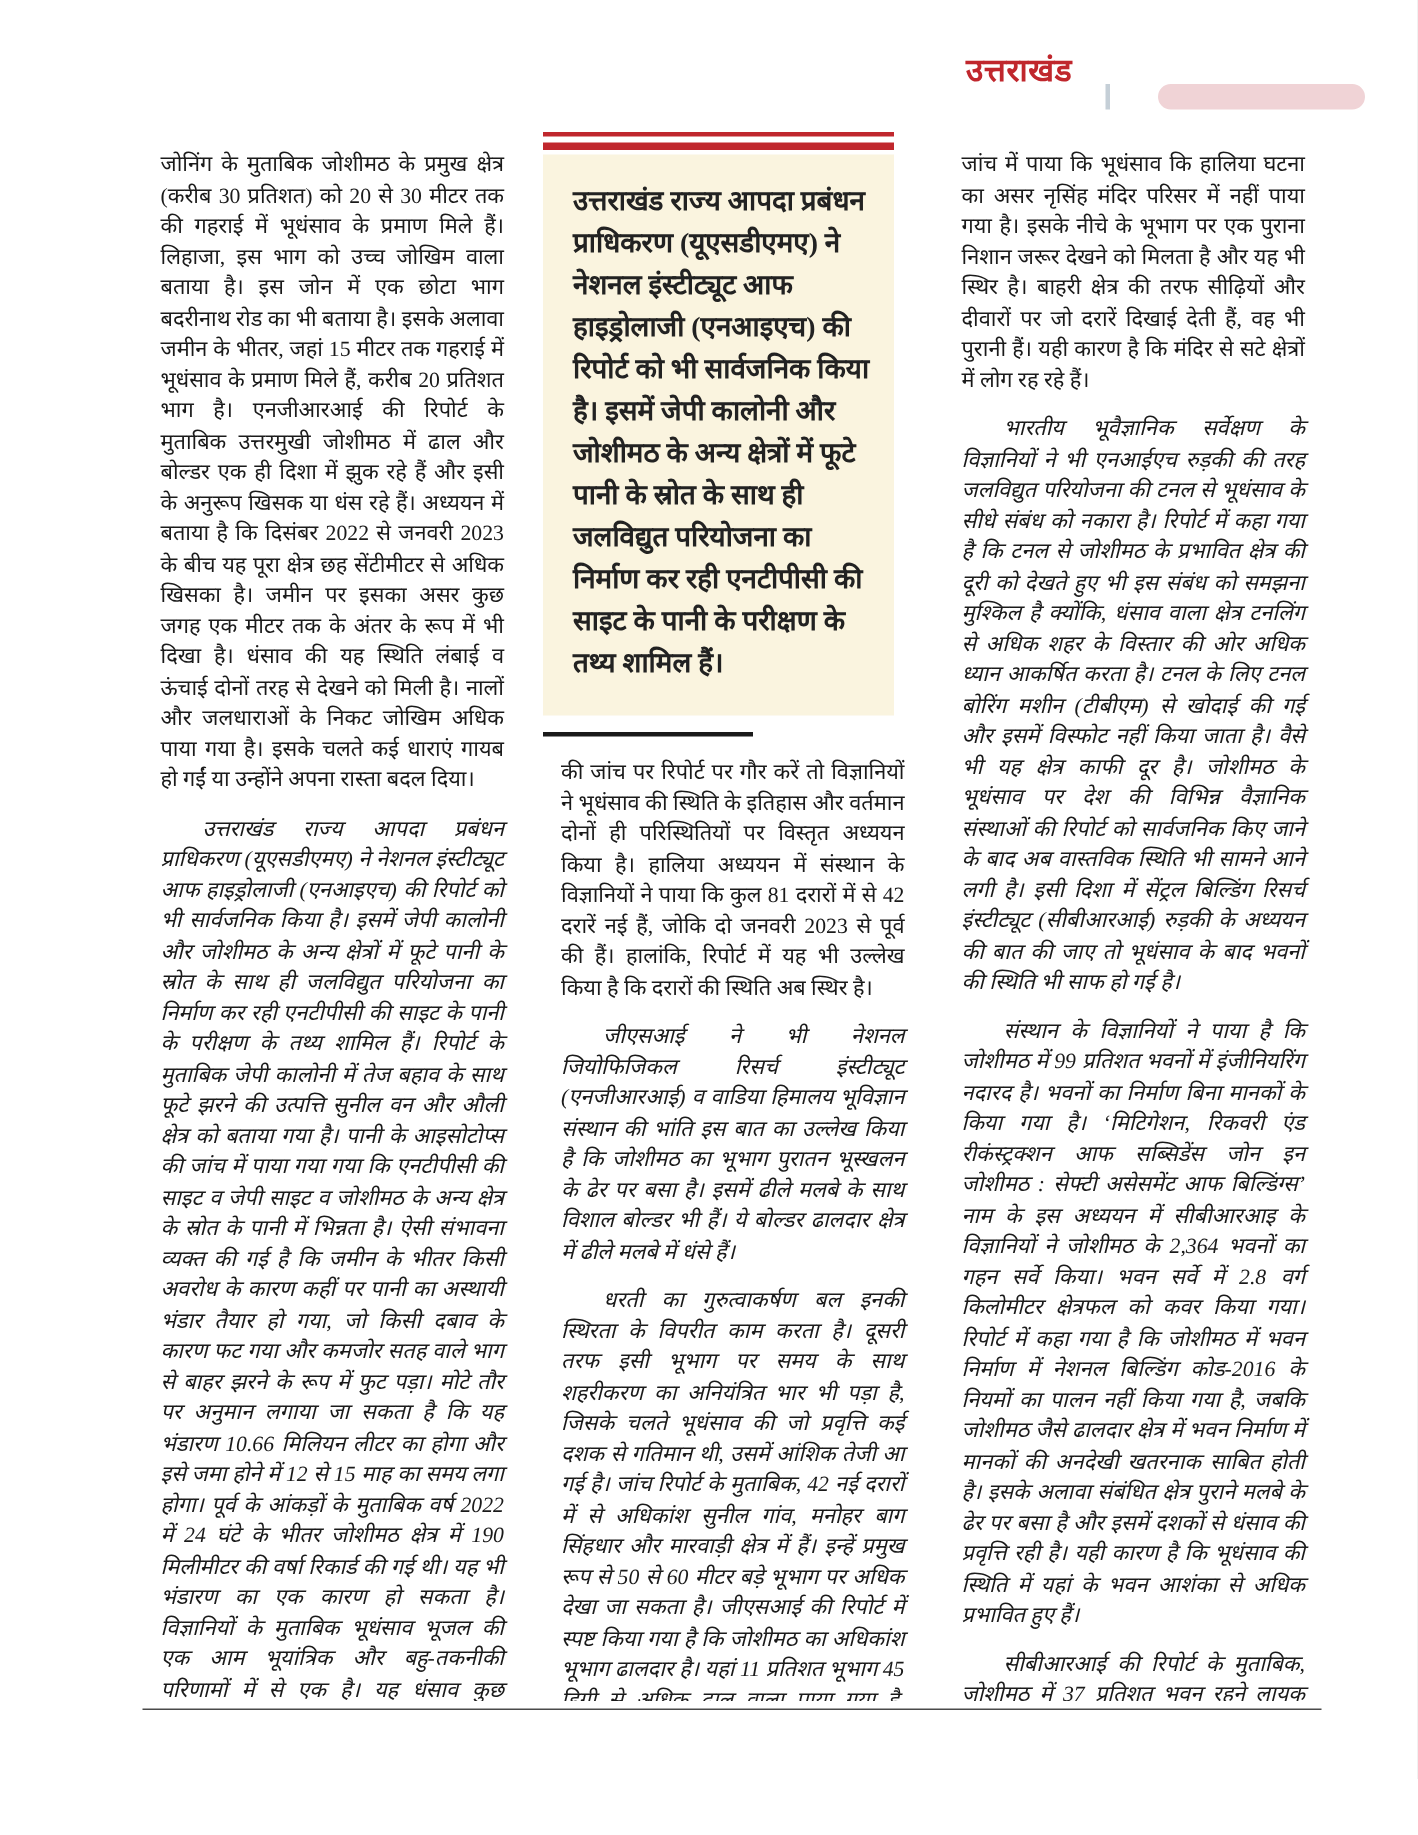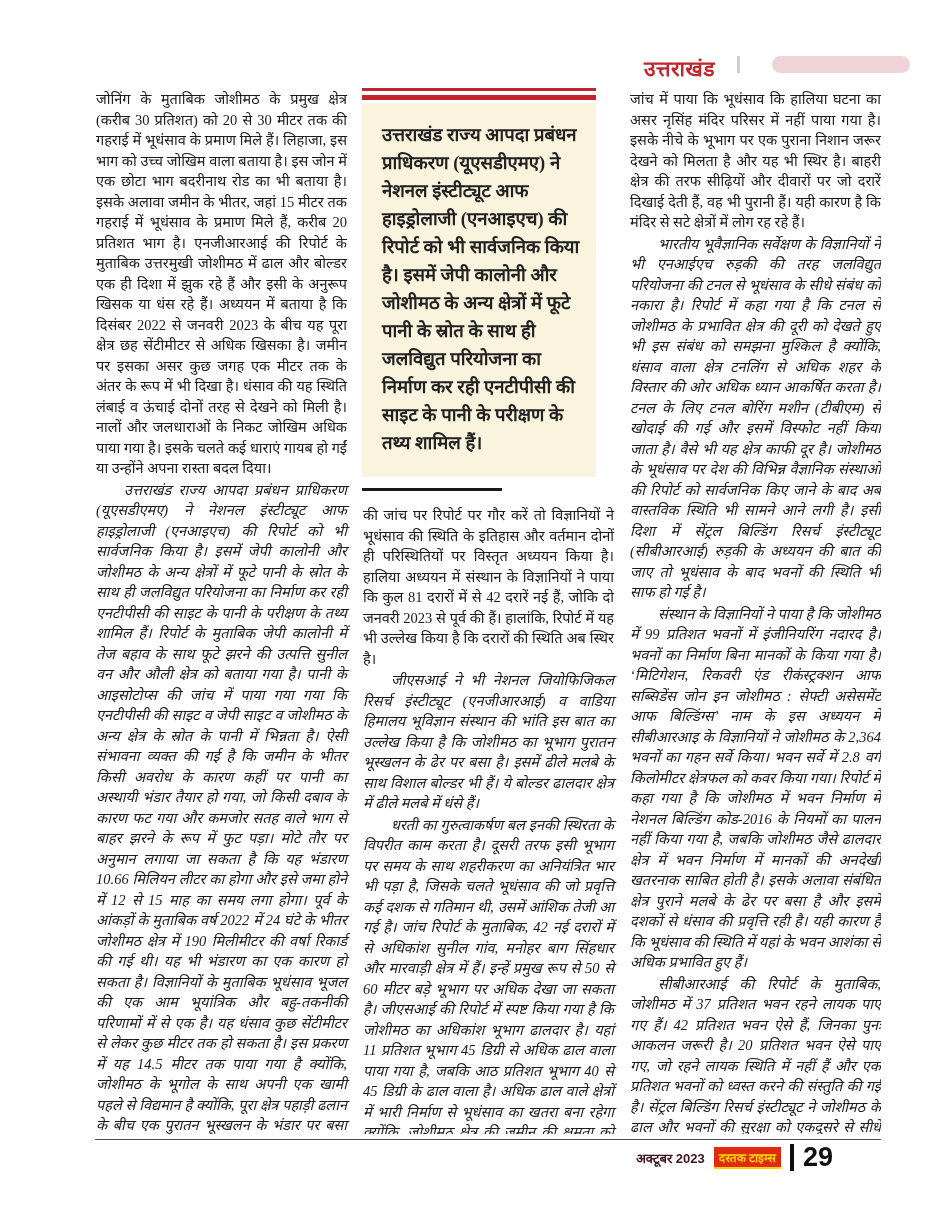--- a/index.html
+++ b/index.html
@@ -7,21 +7,21 @@
     position:relative;
     width:945px;height:1223px;
     background:#ffffff;
     font-family:"Liberation Serif", serif;
     color:#1a1a1a;
     overflow:hidden;
     margin:0 auto;
   }
   
   .header-title{
-    position:absolute;left:644px;top:54px;
+    position:absolute;left:644px;top:32px;
     font-size:21px;font-weight:bold;color:#c0272d;
     letter-spacing:0.5px;
   }
   .header-divider{
     position:absolute;left:737px;top:56px;
     width:3px;height:17px;background:#c5cfd7;
   }
   .header-pill{
     position:absolute;left:772px;top:56px;
     width:138px;height:17px;border-radius:9px;
@@ -32,21 +32,21 @@
     position:absolute;left:95px;top:88px;
     width:786px;height:1046px;
     display:flex;gap:14px;
     overflow:hidden;
   }
   .col{
     width:253px;min-width:253px;
     font-size:14.5px;line-height:20.5px;
     text-align:justify;
   }
-  .col p{margin:1px;}
+  .col p{margin:12px;}
   .col p.indent{text-indent:28px;font-style:italic;}
   .col p + p{margin-top:0;}
   
   .pq-wrap{width:234px;margin-bottom:14px;}
   .pq-topline{
     height:3px;background:#c0272d;
     border-bottom:4px solid #ffffff;
     box-shadow:0 5px 0 #c0272d;
     margin-bottom:8px;
   }
@@ -119,20 +119,14 @@
     <div class="col">
       <p>जांच में पाया कि भूधंसाव कि हालिया घटना का असर नृसिंह मंदिर परिसर में नहीं पाया गया है। इसके नीचे के भूभाग पर एक पुराना निशान जरूर देखने को मिलता है और यह भी स्थिर है। बाहरी क्षेत्र की तरफ सीढ़ियों और दीवारों पर जो दरारें दिखाई देती हैं, वह भी पुरानी हैं। यही कारण है कि मंदिर से सटे क्षेत्रों में लोग रह रहे हैं।</p>
       <p class="indent">भारतीय भूवैज्ञानिक सर्वेक्षण के विज्ञानियों ने भी एनआईएच रुड़की की तरह जलविद्युत परियोजना की टनल से भूधंसाव के सीधे संबंध को नकारा है। रिपोर्ट में कहा गया है कि टनल से जोशीमठ के प्रभावित क्षेत्र की दूरी को देखते हुए भी इस संबंध को समझना मुश्किल है क्योंकि, धंसाव वाला क्षेत्र टनलिंग से अधिक शहर के विस्तार की ओर अधिक ध्यान आकर्षित करता है। टनल के लिए टनल बोरिंग मशीन (टीबीएम) से खोदाई की गई और इसमें विस्फोट नहीं किया जाता है। वैसे भी यह क्षेत्र काफी दूर है। जोशीमठ के भूधंसाव पर देश की विभिन्न वैज्ञानिक संस्थाओं की रिपोर्ट को सार्वजनिक किए जाने के बाद अब वास्तविक स्थिति भी सामने आने लगी है। इसी दिशा में सेंट्रल बिल्डिंग रिसर्च इंस्टीट्यूट (सीबीआरआई) रुड़की के अध्ययन की बात की जाए तो भूधंसाव के बाद भवनों की स्थिति भी साफ हो गई है।</p>
       <p class="indent">संस्थान के विज्ञानियों ने पाया है कि जोशीमठ में 99 प्रतिशत भवनों में इंजीनियरिंग नदारद है। भवनों का निर्माण बिना मानकों के किया गया है। ‘मिटिगेशन, रिकवरी एंड रीकंस्ट्रक्शन आफ सब्सिडेंस जोन इन जोशीमठ : सेफ्टी असेसमेंट आफ बिल्डिंग्स’ नाम के इस अध्ययन में सीबीआरआइ के विज्ञानियों ने जोशीमठ के 2,364 भवनों का गहन सर्वे किया। भवन सर्वे में 2.8 वर्ग किलोमीटर क्षेत्रफल को कवर किया गया। रिपोर्ट में कहा गया है कि जोशीमठ में भवन निर्माण में नेशनल बिल्डिंग कोड-2016 के नियमों का पालन नहीं किया गया है, जबकि जोशीमठ जैसे ढालदार क्षेत्र में भवन निर्माण में मानकों की अनदेखी खतरनाक साबित होती है। इसके अलावा संबंधित क्षेत्र पुराने मलबे के ढेर पर बसा है और इसमें दशकों से धंसाव की प्रवृत्ति रही है। यही कारण है कि भूधंसाव की स्थिति में यहां के भवन आशंका से अधिक प्रभावित हुए हैं।</p>
       <p class="indent"><span>सीबीआरआई की रिपोर्ट के मुताबिक, जोशीमठ में 37 प्रतिशत भवन रहने लायक पाए गए हैं। 42 प्रतिशत भवन ऐसे हैं, जिनका पुनः आकलन जरूरी है। 20 प्रतिशत भवन ऐसे पाए गए, जो रहने लायक स्थिति में नहीं हैं और एक प्रतिशत भवनों को ध्वस्त करने की संस्तुति की गई है। सेंट्रल बिल्डिंग रिसर्च इंस्टीट्यूट ने जोशीमठ के ढाल और भवनों की सुरक्षा को एकदूसरे से सीधे तौर पर जोड़ा है। विज्ञानियों के मुताबिक, ढालदार क्षेत्रों में भवन निर्माण में अधिक सावधानी बरतने की जरूरत होती है। हालांकि, अब तक की स्थिति में ऐसी सावधानी नहीं पाई गई। रिपोर्ट के मुताबिक 31 प्रतिशत भवन 30 डिग्री से अधिक ढाल पर पाए गए हैं।</span></p>
     </div>
 
   </div>
 
   <div class="footer-rule"></div>
-  <div class="footer">
-    <span class="footer-date">अक्टूबर 2023</span>
-    <span class="footer-logo">दस्तक टाइम्स</span>
-    <span class="footer-bar"></span>
-    <span class="footer-page">29</span>
-  </div>
 
 </div>
 
 </body></html>

